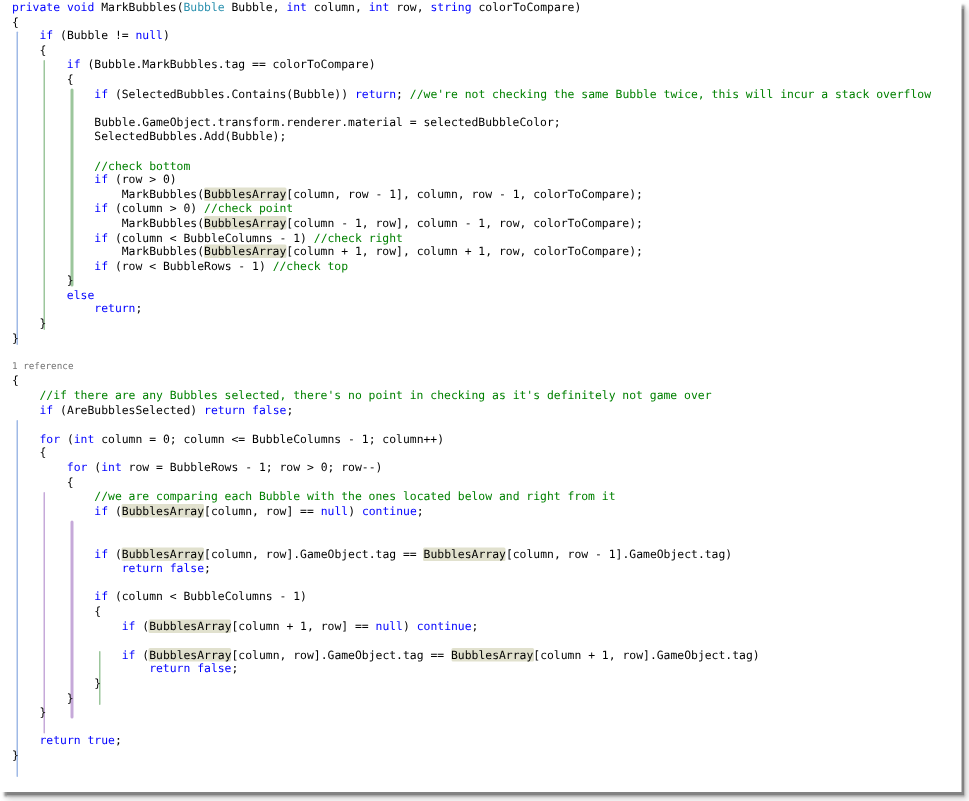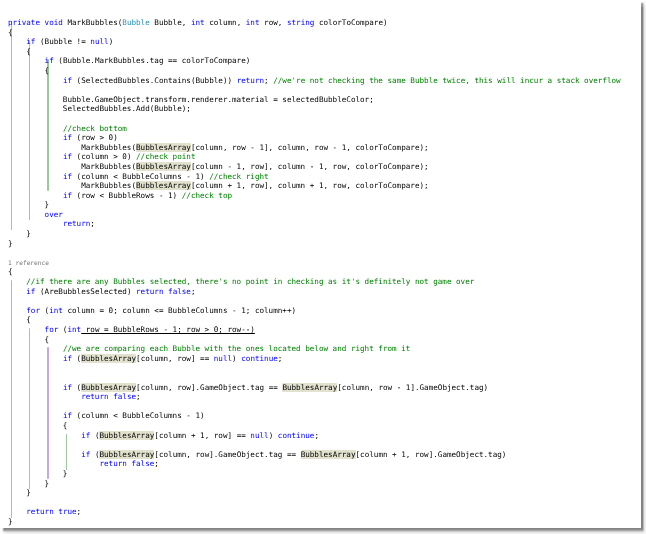--- a/index.html
+++ b/index.html
@@ -17,21 +17,21 @@
     width: 641px;
     height: 528px;
     background: #ffffff;
     box-shadow: 2.5px 3px 1.5px rgba(105,105,105,0.78), 4px 5px 4px rgba(150,150,150,0.35);
   }
   .guides-layer { position: absolute; left: 0; top: 0; width: 100%; height: 100%; }
   .guide { position: absolute; width: 1.6px; border-radius: 1px; }
   .code-layer {
     position: absolute;
     left: 8px;
-    top: 18px;
+    top: 0;
     font-size: 7.6px;
     line-height: 9.6px;
     color: #000;
   }
   .line { height: 9.6px; line-height: 9.6px; white-space: pre; }
   .line.codelens { font-size: 6.2px; }
   .tk-h { border-radius: 1px; }
 </style>
 </head>
 <body>
@@ -61,33 +61,33 @@
         <div class="line"></div>
         <div class="line"><span class="tk-p" style="color: rgb(0, 0, 0);">            </span><span class="tk-c" style="color: rgb(0, 128, 0);">//check bottom</span></div>
         <div class="line"><span class="tk-p" style="color: rgb(0, 0, 0);">            </span><span class="tk-k" style="color: rgb(0, 0, 255);">if</span><span class="tk-p" style="color: rgb(0, 0, 0);"> (row &gt; 0)</span></div>
         <div class="line"><span class="tk-p" style="color: rgb(0, 0, 0);">                MarkBubbles(</span><span class="tk-h" style="color: rgb(0, 0, 0); background: rgb(225, 225, 206);">BubblesArray</span><span class="tk-p" style="color: rgb(0, 0, 0);">[column, row - 1], column, row - 1, colorToCompare);</span></div>
         <div class="line"><span class="tk-p" style="color: rgb(0, 0, 0);">            </span><span class="tk-k" style="color: rgb(0, 0, 255);">if</span><span class="tk-p" style="color: rgb(0, 0, 0);"> (column &gt; 0) </span><span class="tk-c" style="color: rgb(0, 128, 0);">//check point</span></div>
         <div class="line"><span class="tk-p" style="color: rgb(0, 0, 0);">                MarkBubbles(</span><span class="tk-h" style="color: rgb(0, 0, 0); background: rgb(225, 225, 206);">BubblesArray</span><span class="tk-p" style="color: rgb(0, 0, 0);">[column - 1, row], column - 1, row, colorToCompare);</span></div>
         <div class="line"><span class="tk-p" style="color: rgb(0, 0, 0);">            </span><span class="tk-k" style="color: rgb(0, 0, 255);">if</span><span class="tk-p" style="color: rgb(0, 0, 0);"> (column &lt; BubbleColumns - 1) </span><span class="tk-c" style="color: rgb(0, 128, 0);">//check right</span></div>
         <div class="line"><span class="tk-p" style="color: rgb(0, 0, 0);">                MarkBubbles(</span><span class="tk-h" style="color: rgb(0, 0, 0); background: rgb(225, 225, 206);">BubblesArray</span><span class="tk-p" style="color: rgb(0, 0, 0);">[column + 1, row], column + 1, row, colorToCompare);</span></div>
         <div class="line"><span class="tk-p" style="color: rgb(0, 0, 0);">            </span><span class="tk-k" style="color: rgb(0, 0, 255);">if</span><span class="tk-p" style="color: rgb(0, 0, 0);"> (row &lt; BubbleRows - 1) </span><span class="tk-c" style="color: rgb(0, 128, 0);">//check top</span></div>
         <div class="line"><span class="tk-p" style="color: rgb(0, 0, 0);">        }</span></div>
-        <div class="line"><span class="tk-p" style="color: rgb(0, 0, 0);">        </span><span class="tk-k" style="color: rgb(0, 0, 255);">over</span></div>
+        <div class="line"><span class="tk-p" style="color: rgb(0, 0, 0);">        </span><span class="tk-k" style="color: rgb(0, 0, 255);">else</span></div>
         <div class="line"><span class="tk-p" style="color: rgb(0, 0, 0);">            </span><span class="tk-k" style="color: rgb(0, 0, 255);">return</span><span class="tk-p" style="color: rgb(0, 0, 0);">;</span></div>
         <div class="line"><span class="tk-p" style="color: rgb(0, 0, 0);">    }</span></div>
         <div class="line"><span class="tk-p" style="color: rgb(0, 0, 0);">}</span></div>
         <div class="line"></div>
         <div class="line codelens"><span class="tk-g" style="color: rgb(118, 118, 118);">1 reference</span></div>
         <div class="line"><span class="tk-p" style="color: rgb(0, 0, 0);">{</span></div>
         <div class="line"><span class="tk-p" style="color: rgb(0, 0, 0);">    </span><span class="tk-c" style="color: rgb(0, 128, 0);">//if there are any Bubbles selected, there's no point in checking as it's definitely not game over</span></div>
         <div class="line"><span class="tk-p" style="color: rgb(0, 0, 0);">    </span><span class="tk-k" style="color: rgb(0, 0, 255);">if</span><span class="tk-p" style="color: rgb(0, 0, 0);"> (AreBubblesSelected) </span><span class="tk-k" style="color: rgb(0, 0, 255);">return</span><span class="tk-p" style="color: rgb(0, 0, 0);"> </span><span class="tk-k" style="color: rgb(0, 0, 255);">false</span><span class="tk-p" style="color: rgb(0, 0, 0);">;</span></div>
         <div class="line"></div>
         <div class="line"><span class="tk-p" style="color: rgb(0, 0, 0);">    </span><span class="tk-k" style="color: rgb(0, 0, 255);">for</span><span class="tk-p" style="color: rgb(0, 0, 0);"> (</span><span class="tk-k" style="color: rgb(0, 0, 255);">int</span><span class="tk-p" style="color: rgb(0, 0, 0);"> column = 0; column &lt;= BubbleColumns - 1; column++)</span></div>
         <div class="line"><span class="tk-p" style="color: rgb(0, 0, 0);">    {</span></div>
-        <div class="line"><span class="tk-p" style="color: rgb(0, 0, 0);">        </span><span class="tk-k" style="color: rgb(0, 0, 255);">for</span><span class="tk-p" style="color: rgb(0, 0, 0);"> (</span><span class="tk-k" style="color: rgb(0, 0, 255);">int</span><span class="tk-p" style="color: rgb(0, 0, 0); text-decoration: underline;"> row = BubbleRows - 1; row &gt; 0; row--)</span></div>
+        <div class="line"><span class="tk-p" style="color: rgb(0, 0, 0);">        </span><span class="tk-k" style="color: rgb(0, 0, 255);">for</span><span class="tk-p" style="color: rgb(0, 0, 0);"> (</span><span class="tk-k" style="color: rgb(0, 0, 255);">int</span><span class="tk-p" style="color: rgb(0, 0, 0);"> row = BubbleRows - 1; row &gt; 0; row--)</span></div>
         <div class="line"><span class="tk-p" style="color: rgb(0, 0, 0);">        {</span></div>
         <div class="line"><span class="tk-p" style="color: rgb(0, 0, 0);">            </span><span class="tk-c" style="color: rgb(0, 128, 0);">//we are comparing each Bubble with the ones located below and right from it</span></div>
         <div class="line"><span class="tk-p" style="color: rgb(0, 0, 0);">            </span><span class="tk-k" style="color: rgb(0, 0, 255);">if</span><span class="tk-p" style="color: rgb(0, 0, 0);"> (</span><span class="tk-h" style="color: rgb(0, 0, 0); background: rgb(225, 225, 206);">BubblesArray</span><span class="tk-p" style="color: rgb(0, 0, 0);">[column, row] == </span><span class="tk-k" style="color: rgb(0, 0, 255);">null</span><span class="tk-p" style="color: rgb(0, 0, 0);">) </span><span class="tk-k" style="color: rgb(0, 0, 255);">continue</span><span class="tk-p" style="color: rgb(0, 0, 0);">;</span></div>
         <div class="line"></div>
         <div class="line"></div>
         <div class="line"><span class="tk-p" style="color: rgb(0, 0, 0);">            </span><span class="tk-k" style="color: rgb(0, 0, 255);">if</span><span class="tk-p" style="color: rgb(0, 0, 0);"> (</span><span class="tk-h" style="color: rgb(0, 0, 0); background: rgb(225, 225, 206);">BubblesArray</span><span class="tk-p" style="color: rgb(0, 0, 0);">[column, row].GameObject.tag == </span><span class="tk-h" style="color: rgb(0, 0, 0); background: rgb(225, 225, 206);">BubblesArray</span><span class="tk-p" style="color: rgb(0, 0, 0);">[column, row - 1].GameObject.tag)</span></div>
         <div class="line"><span class="tk-p" style="color: rgb(0, 0, 0);">                </span><span class="tk-k" style="color: rgb(0, 0, 255);">return</span><span class="tk-p" style="color: rgb(0, 0, 0);"> </span><span class="tk-k" style="color: rgb(0, 0, 255);">false</span><span class="tk-p" style="color: rgb(0, 0, 0);">;</span></div>
         <div class="line"></div>
         <div class="line"><span class="tk-p" style="color: rgb(0, 0, 0);">            </span><span class="tk-k" style="color: rgb(0, 0, 255);">if</span><span class="tk-p" style="color: rgb(0, 0, 0);"> (column &lt; BubbleColumns - 1)</span></div>
         <div class="line"><span class="tk-p" style="color: rgb(0, 0, 0);">            {</span></div>

